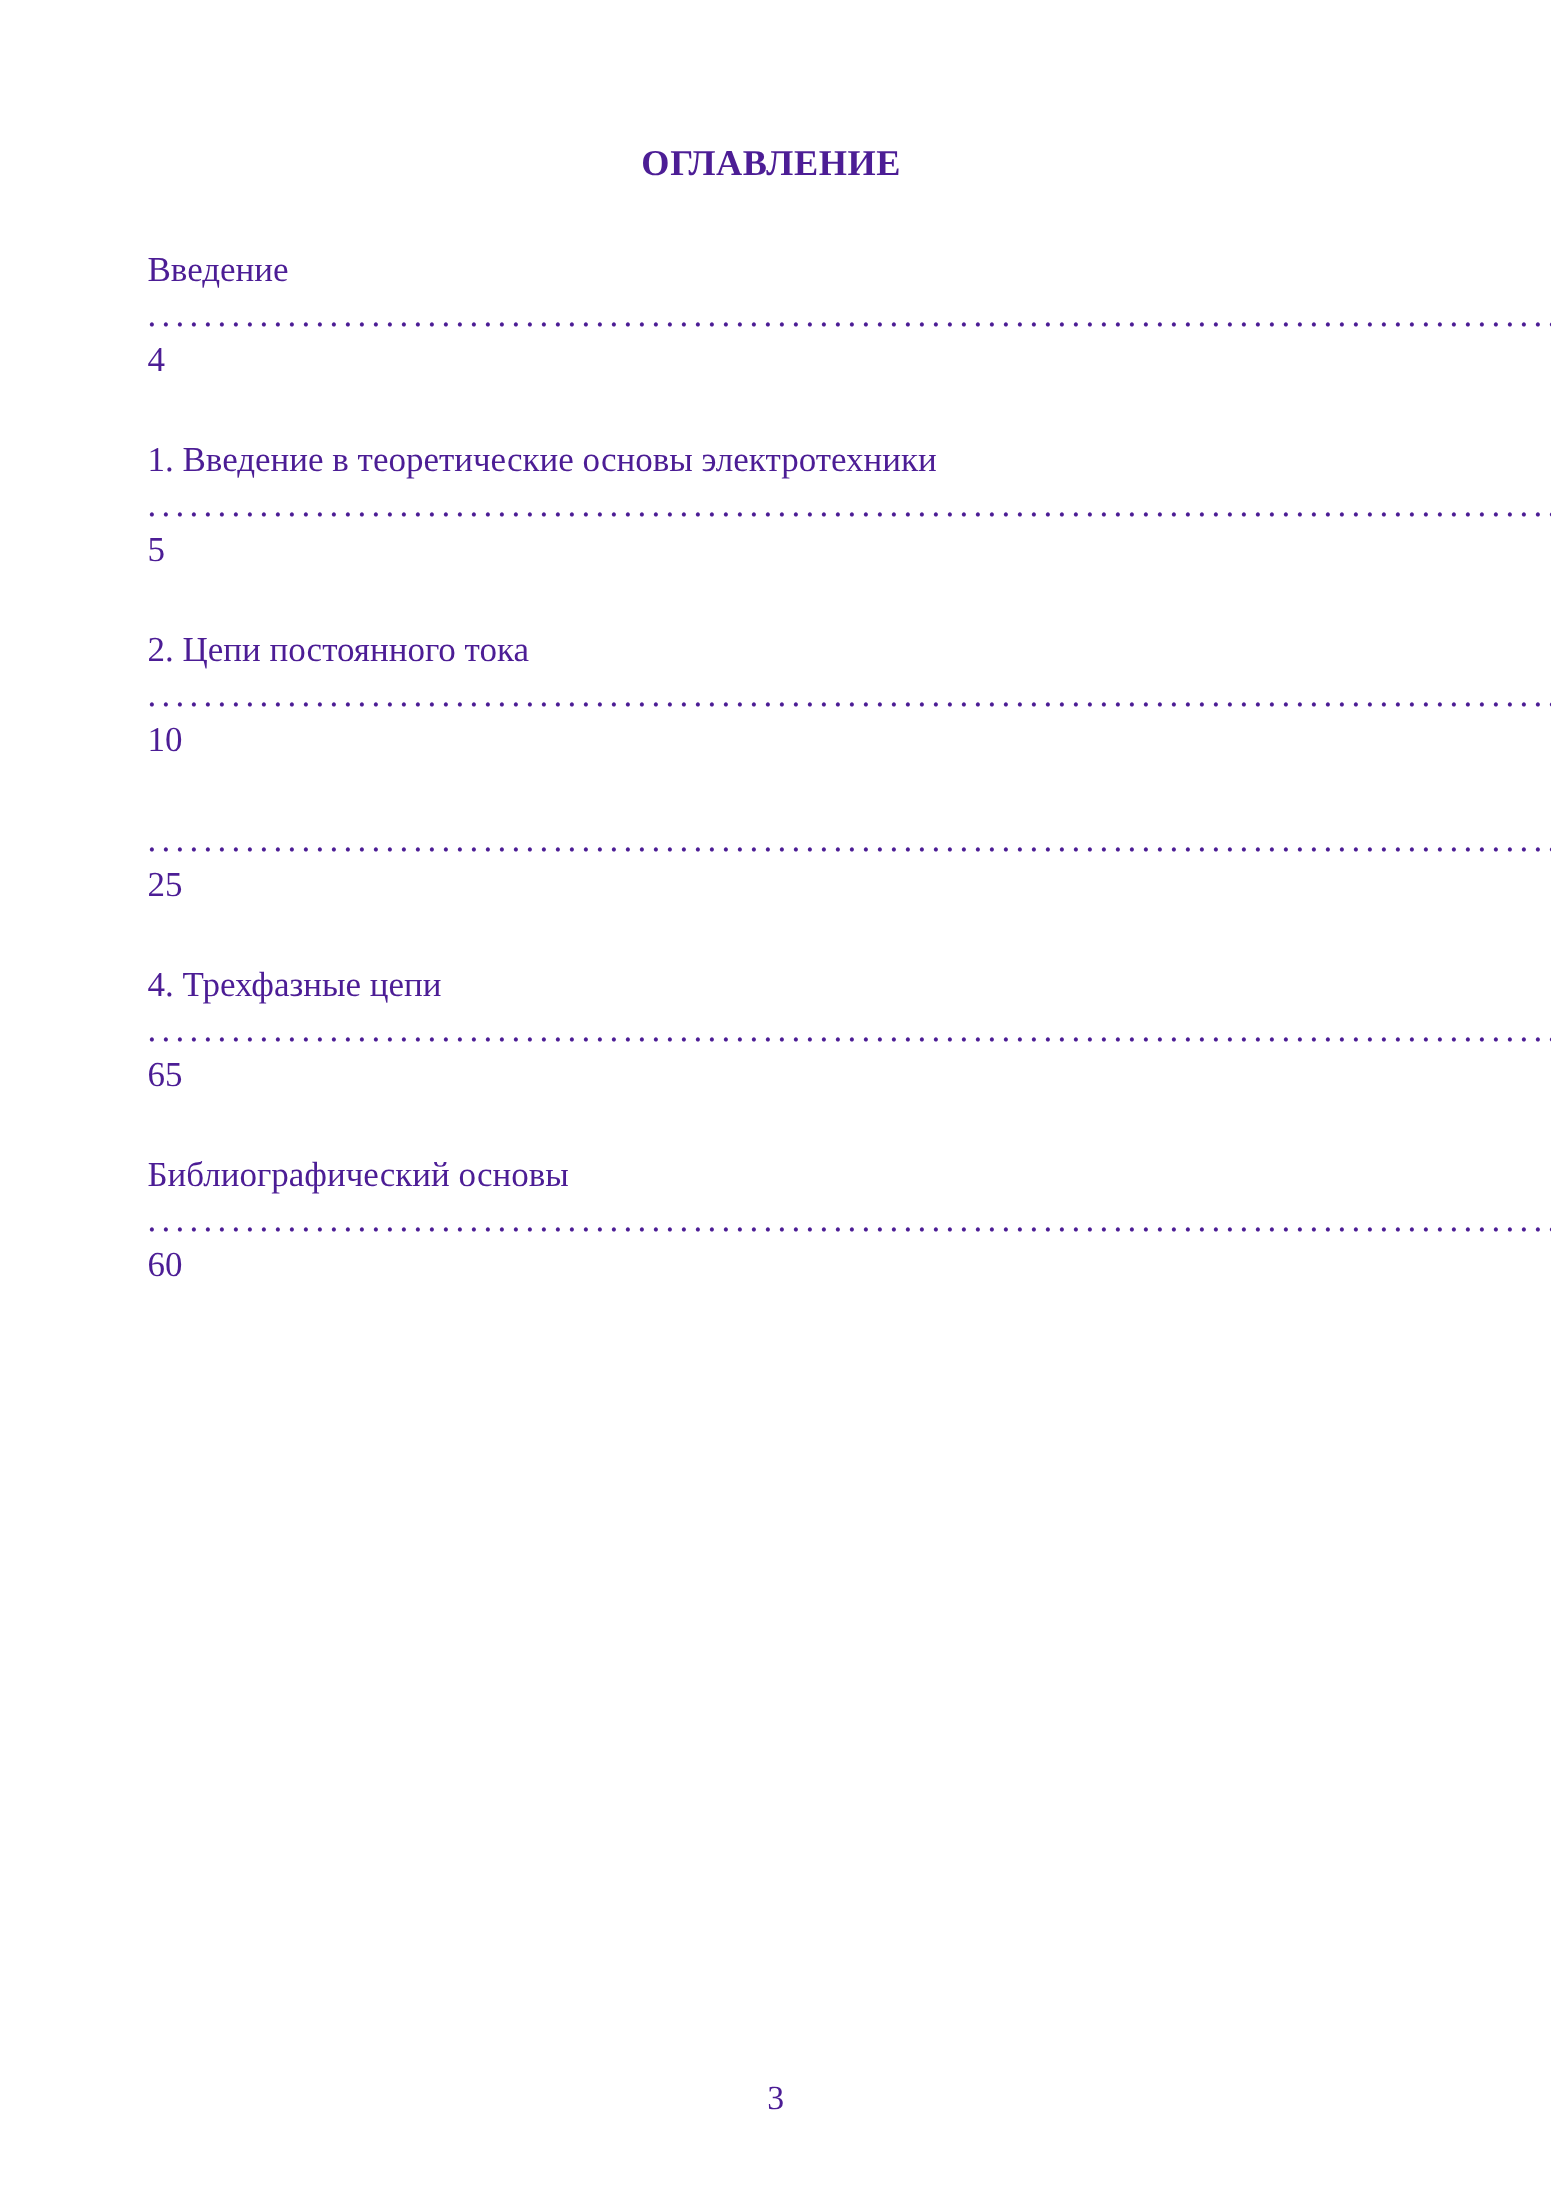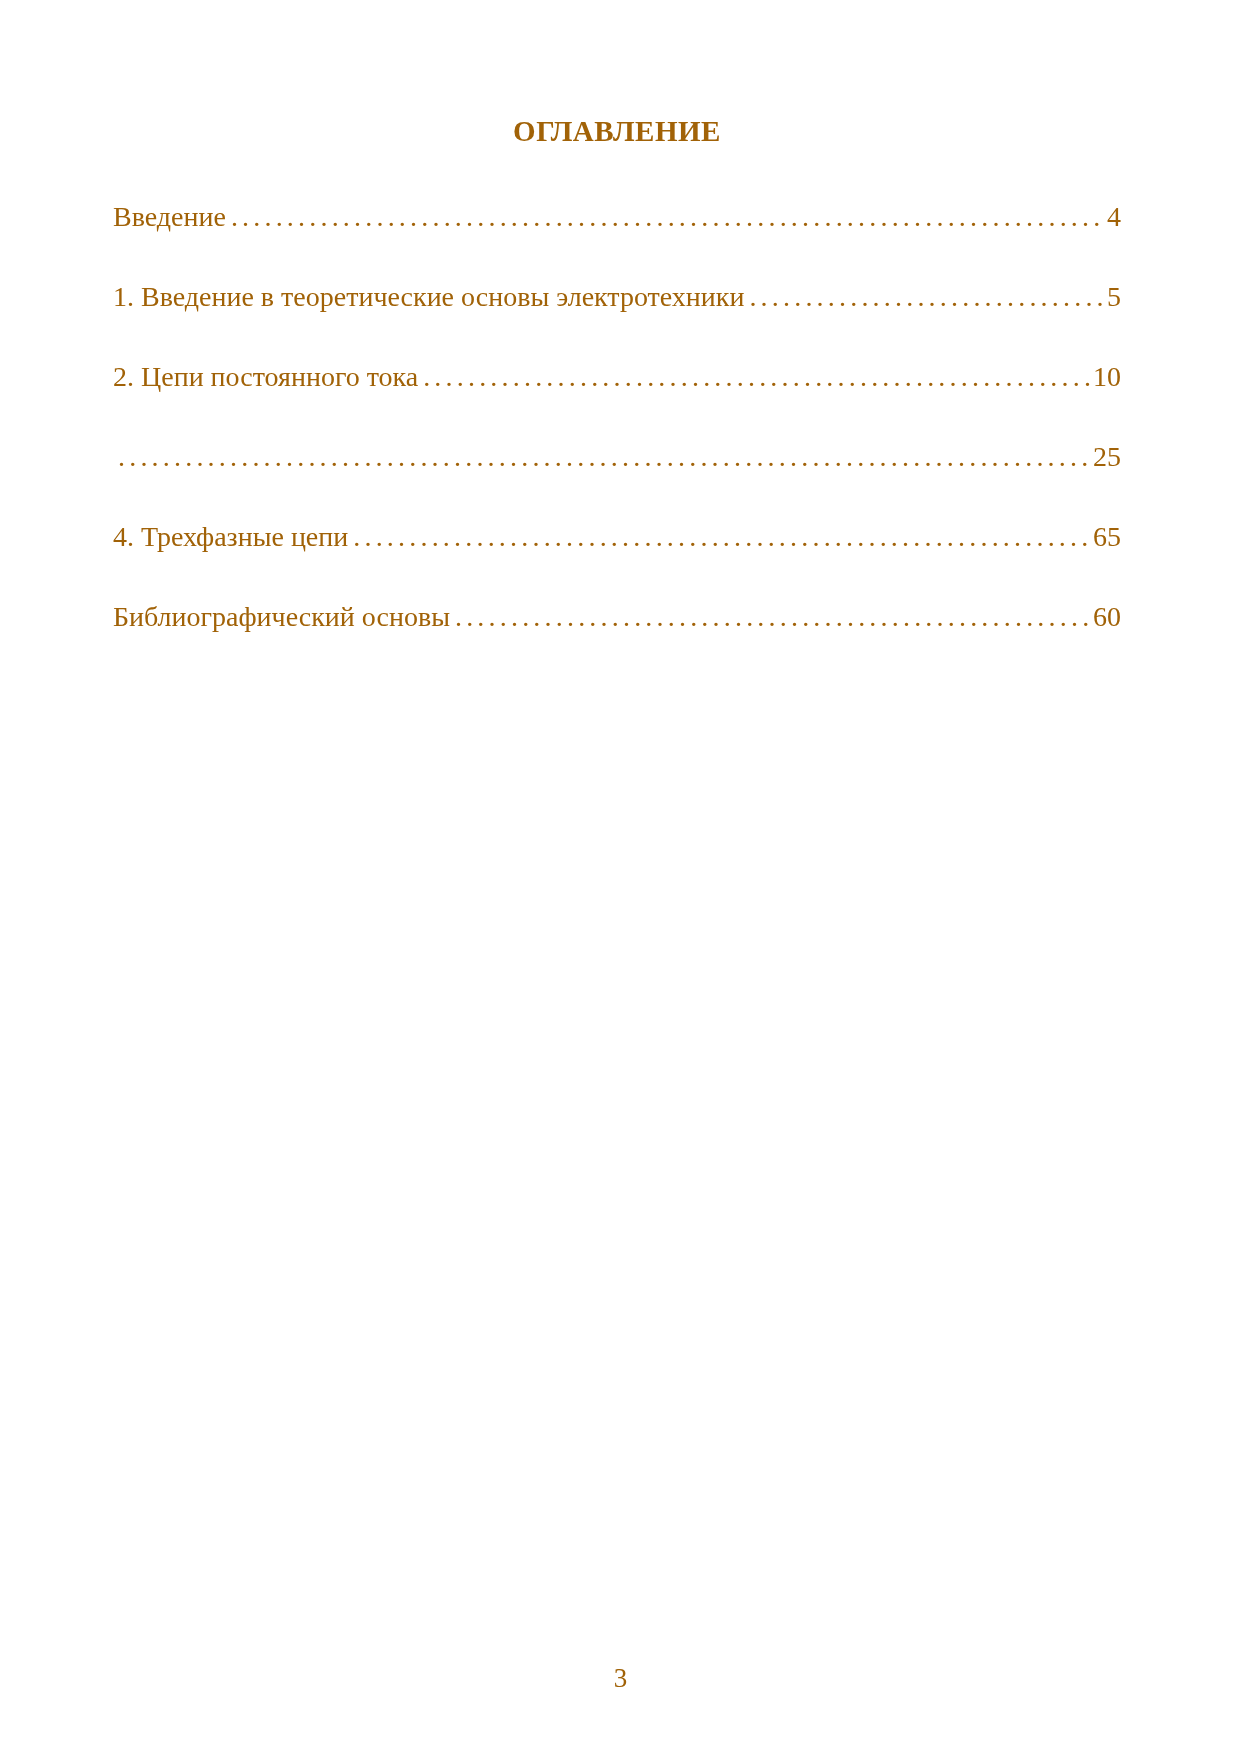--- a/index.html
+++ b/index.html
@@ -5,21 +5,21 @@
   html, body {
     margin: 0;
     padding: 0;
     background: #ffffff;
   }
   .page {
     position: relative;
     width: 1241px;
     height: 1755px;
     background: #ffffff;
-    color: #a16207;
+    color: #4c1d95;
     font-family: "Liberation Serif", "DejaVu Serif", serif;
     overflow: hidden;
   }
   .content {
     position: absolute;
     left: 113px;
     top: 0;
     width: 1008px;
   }
   .doc-title {
@@ -31,20 +31,21 @@
     letter-spacing: 0.5px;
   }
   .toc {
     font-size: 28px;
   }
   .toc-row {
     display: flex;
     align-items: baseline;
     line-height: 36px;
     margin-bottom: 44px;
+    flex-direction: column;
   }
   .toc-label {
     flex: 0 0 auto;
     white-space: nowrap;
   }
   .toc-dots {
     flex: 1 1 auto;
     min-width: 0;
     overflow: hidden;
     white-space: nowrap;

